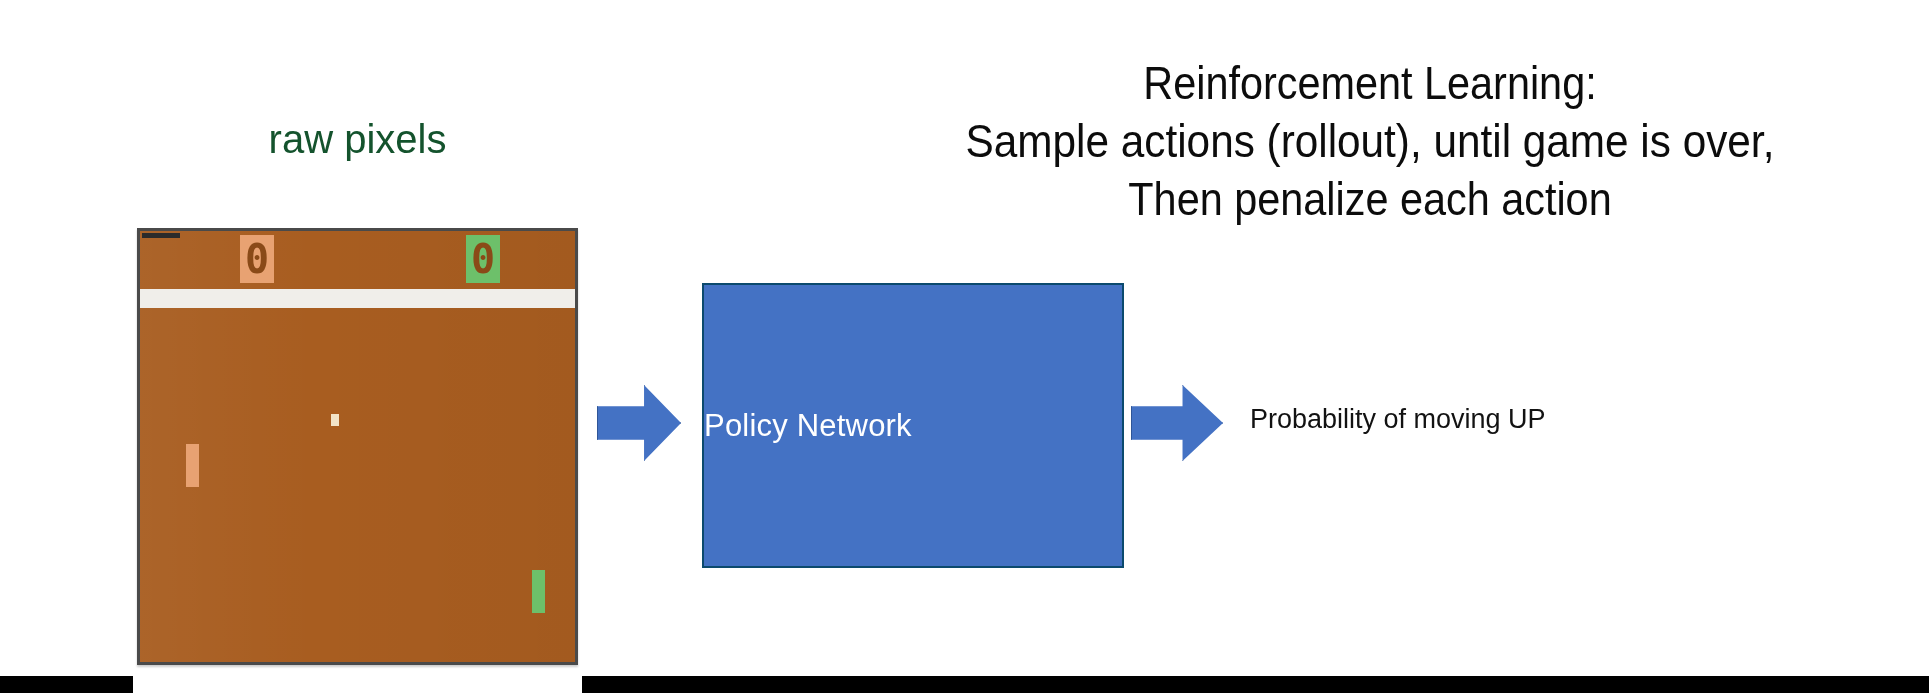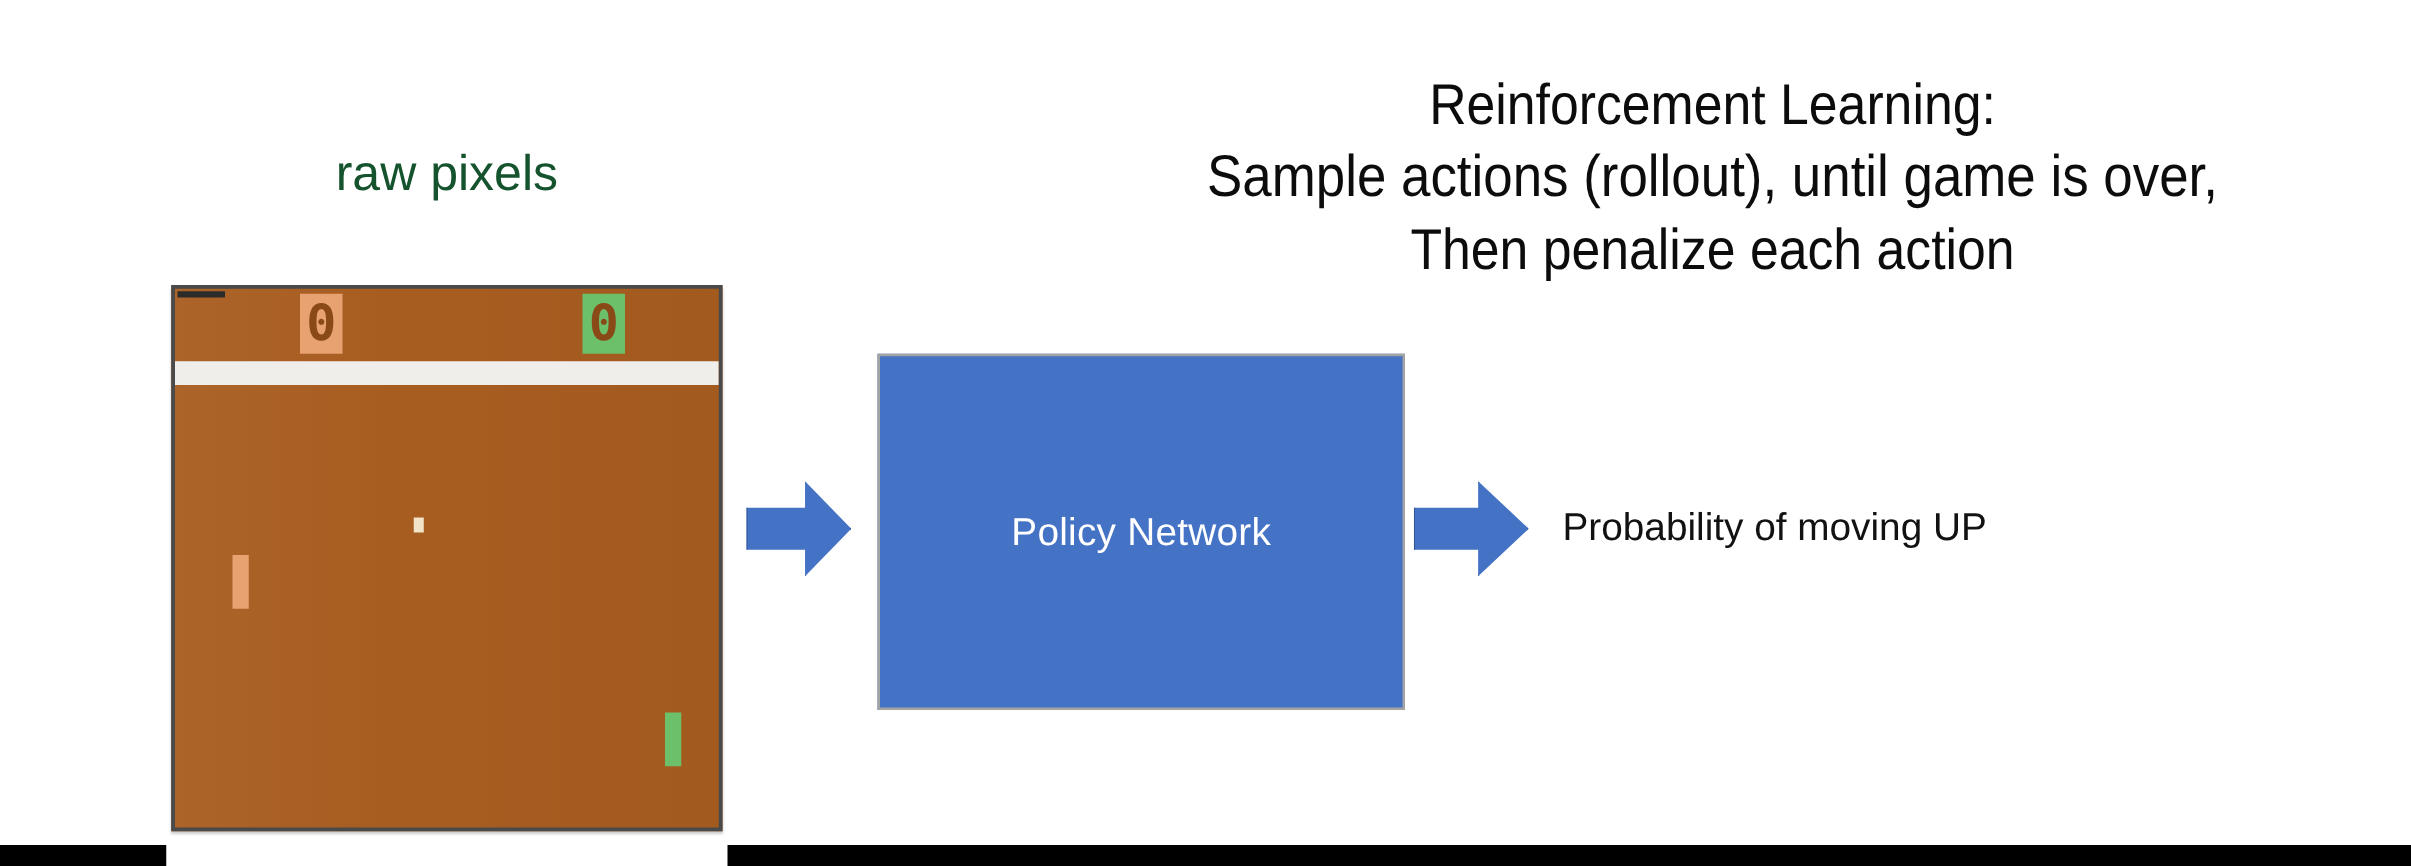--- a/index.html
+++ b/index.html
@@ -145,40 +145,40 @@
   }
 
   
   .policy-box {
     position: absolute;
     left: 702px;
     top: 283px;
     width: 422px;
     height: 285px;
     background: #4472c4;
-    border: 2px solid #a3a3a3;
+    border: 2px solid #0c4a6e;
     box-sizing: border-box;
     display: flex;
     align-items: center;
-    justify-content: center;
+    justify-content: flex-start;
   }
   .policy-box-label {
     color: #ffffff;
     font-size: 31px;
     font-family: "Liberation Sans", sans-serif;
     letter-spacing: 0.2px;
     white-space: nowrap;
   }
 
   
   .output-label {
     position: absolute;
     left: 1250px;
     top: 404px;
-    font-size: 31px;
+    font-size: 27px;
     color: #121212;
     font-family: "Liberation Sans", sans-serif;
     white-space: nowrap;
   }
 
   
   .heading {
     position: absolute;
     left: 830px;
     top: 54px;

